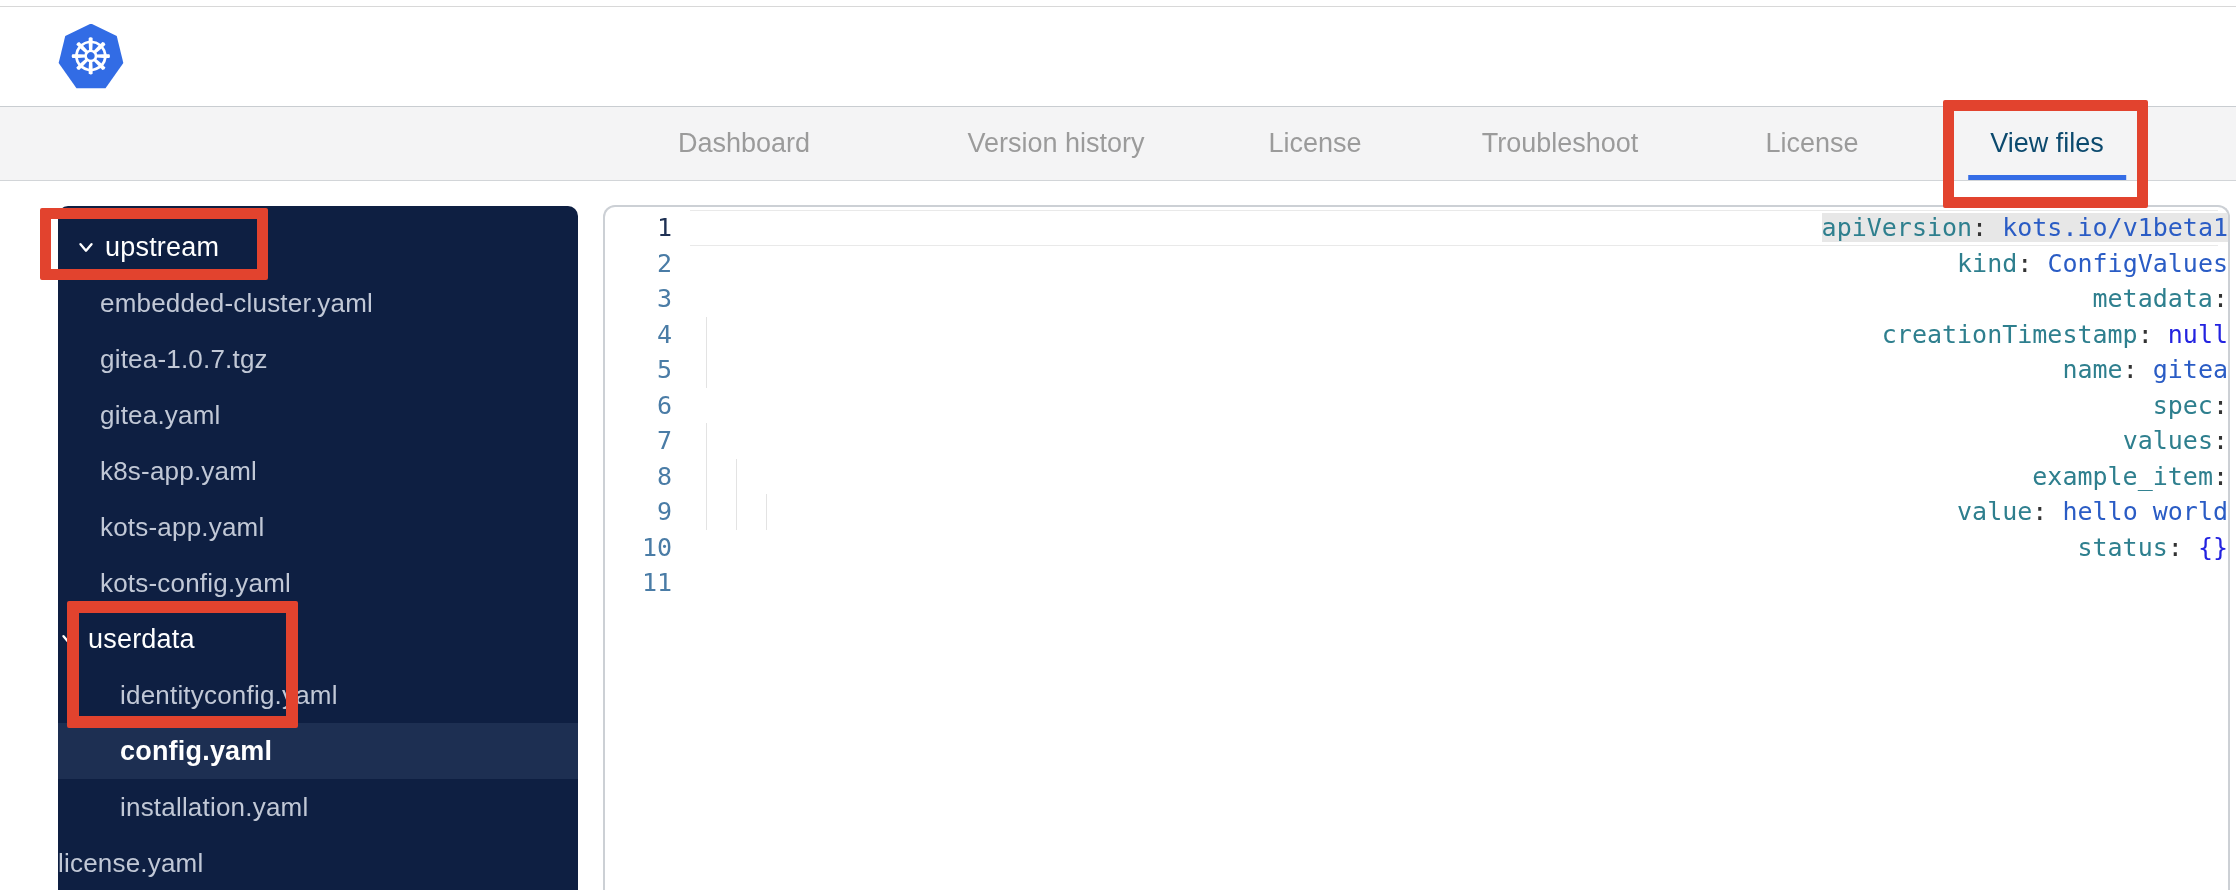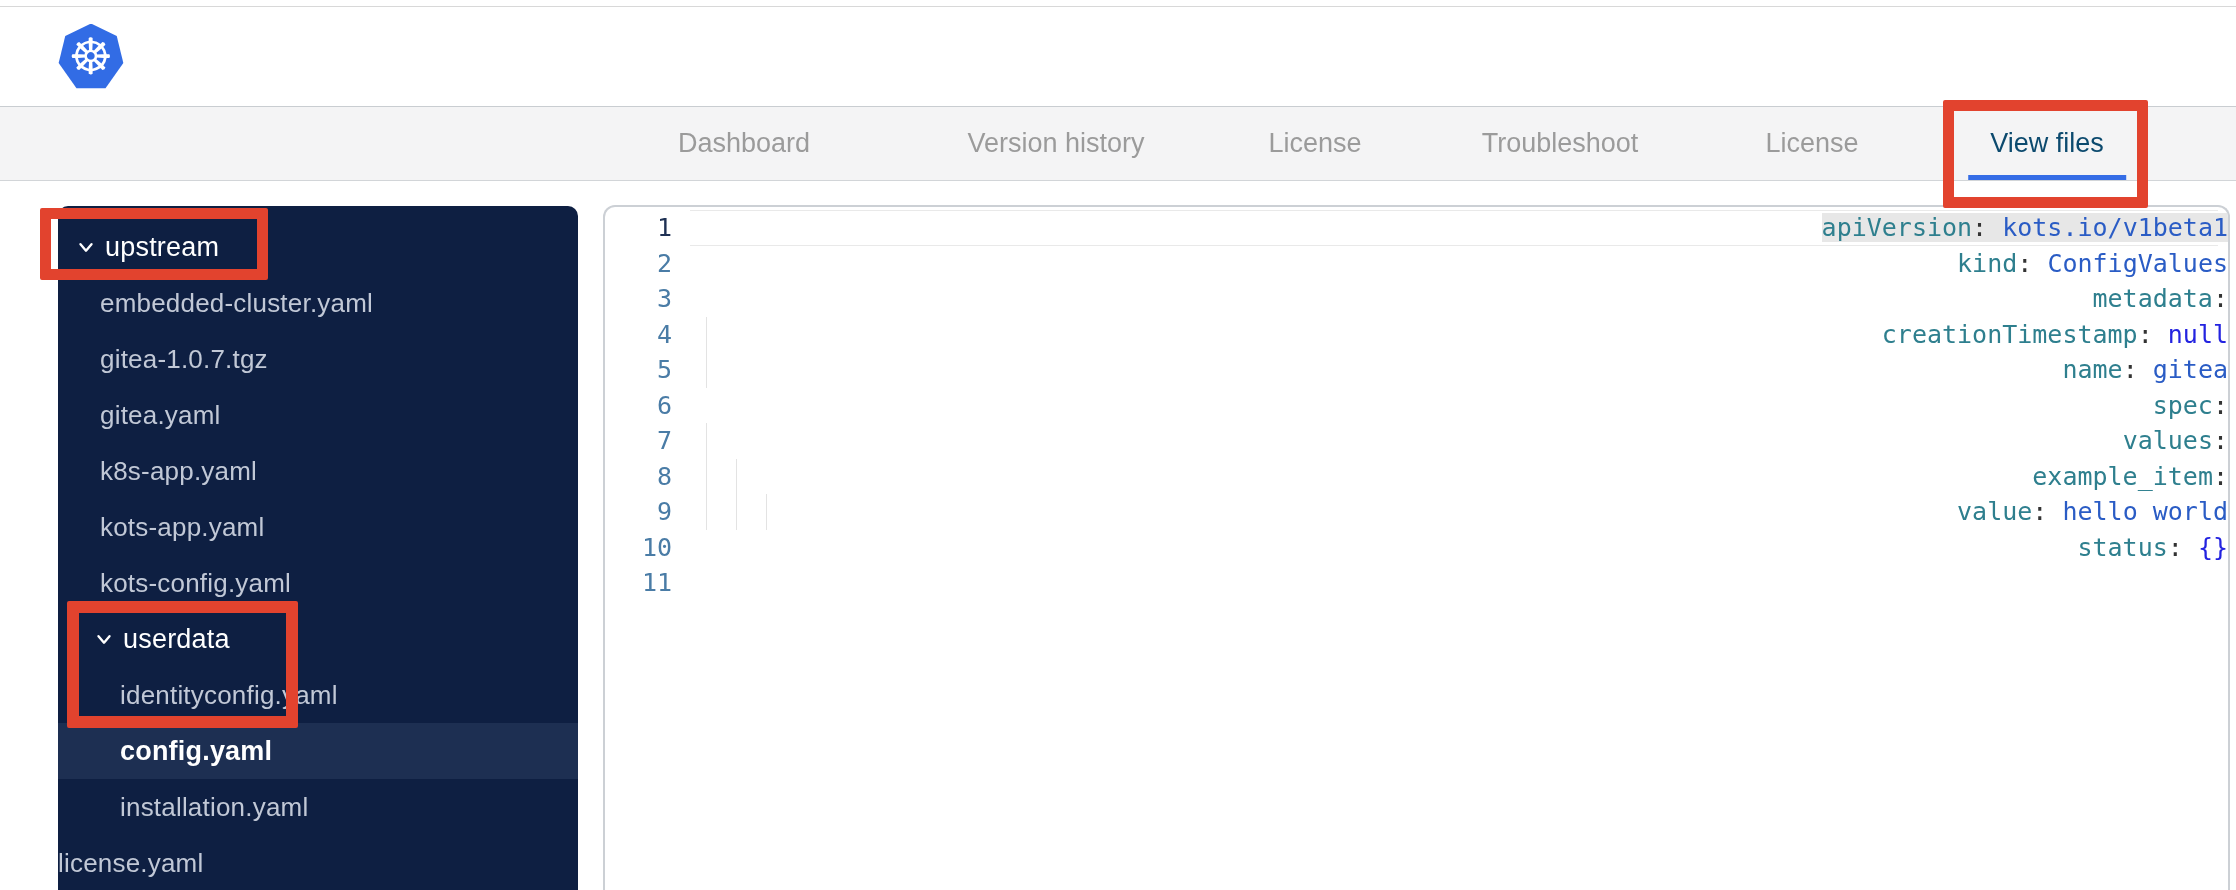--- a/index.html
+++ b/index.html
@@ -117,21 +117,21 @@
         </div>
         <div class="trow" style="padding-left: 42px;">
           <span class="file-label">k8s-app.yaml</span>
         </div>
         <div class="trow" style="padding-left: 42px;">
           <span class="file-label">kots-app.yaml</span>
         </div>
         <div class="trow" style="padding-left: 42px;">
           <span class="file-label">kots-config.yaml</span>
         </div>
-        <div class="trow" style="padding-left: 35px;">
+        <div class="trow" style="">
           <span class="chev">
             <svg viewBox="0 0 24 24" width="22" height="22">
               <polyline points="6,9 12,16 18,9" fill="none" stroke="#ffffff" stroke-width="2.6" stroke-linecap="round" stroke-linejoin="round"></polyline>
             </svg>
           </span>
           <span class="folder-label">userdata</span>
         </div>
         <div class="trow" style="padding-left: 62px;">
           <span class="file-label">identityconfig.yaml</span>
         </div>

